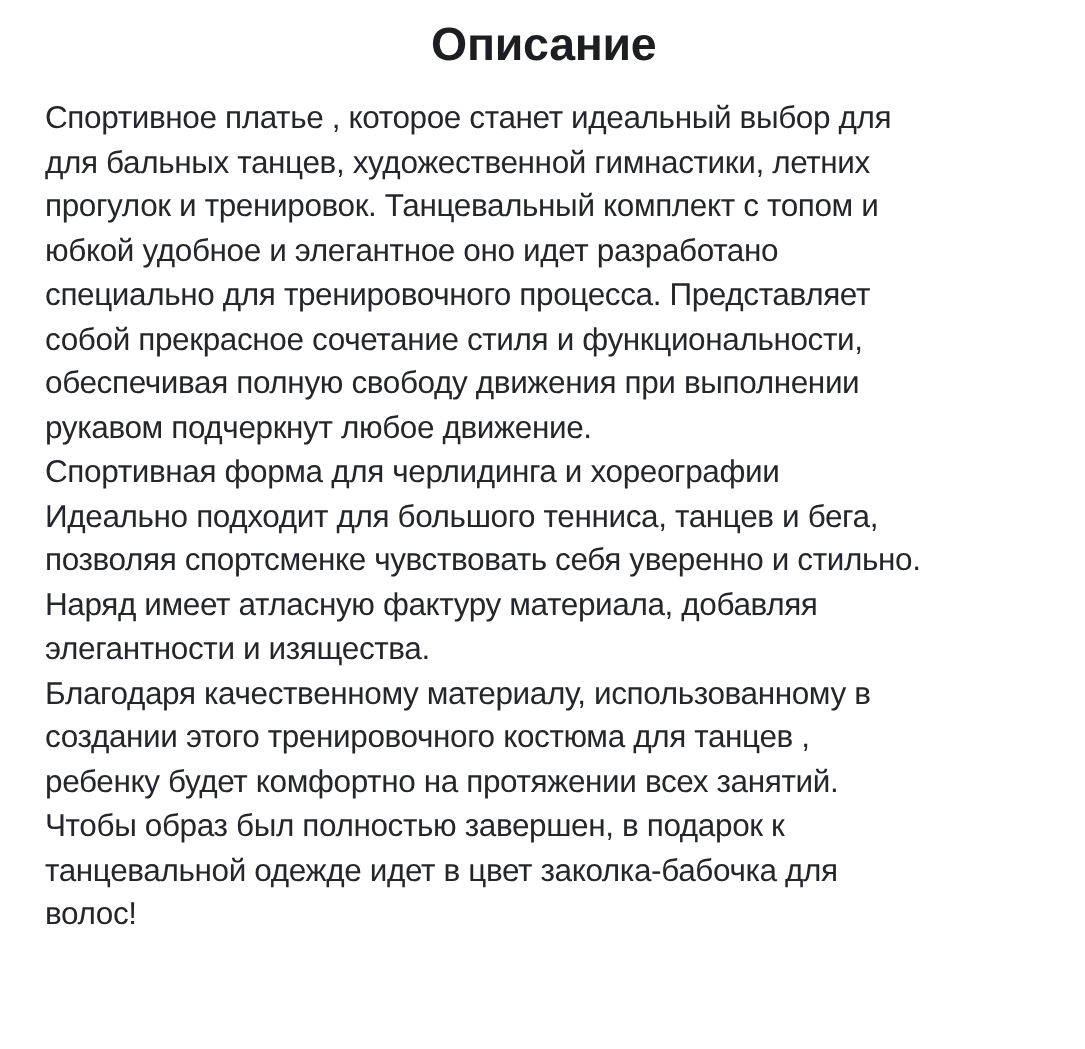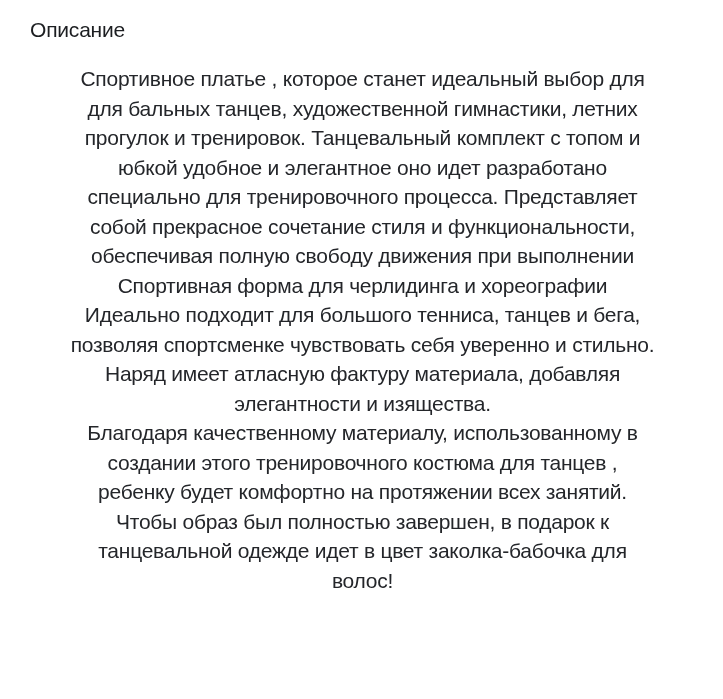--- a/index.html
+++ b/index.html
@@ -10,29 +10,29 @@
     overflow: hidden;
     font-family: "Liberation Sans", "DejaVu Sans", sans-serif;
   }
   .page {
     width: 723px;
     height: 699px;
     padding: 14px 28px 0 30px;
     background: #ffffff;
   }
   .title {
-    font-size: 21px;
+    font-size: 31px;
     line-height: 32px;
-    font-weight: 400;
+    font-weight: 700;
     color: #1c1e21;
     letter-spacing: -0.2px;
+    text-align: center;
   }
   .description {
     margin-top: 18px;
-    text-align: center;
   }
   .description .line {
     font-size: 21px;
     line-height: 29.5px;
     font-weight: 400;
     color: #24262a;
     letter-spacing: -0.25px;
     white-space: nowrap;
   }
 </style>
@@ -43,20 +43,21 @@
   <h1 class="title">Описание</h1>
 
   <div class="description">
       <div class="line">Спортивное платье , которое станет идеальный выбор для</div>
       <div class="line">для бальных танцев, художественной гимнастики, летних</div>
       <div class="line">прогулок и тренировок. Танцевальный комплект с топом и</div>
       <div class="line">юбкой удобное и элегантное оно идет разработано</div>
       <div class="line">специально для тренировочного процесса. Представляет</div>
       <div class="line">собой прекрасное сочетание стиля и функциональности,</div>
       <div class="line">обеспечивая полную свободу движения при выполнении</div>
+      <div class="line">рукавом подчеркнут любое движение.</div>
       <div class="line">Спортивная форма для черлидинга и хореографии</div>
       <div class="line">Идеально подходит для большого тенниса, танцев и бега,</div>
       <div class="line">позволяя спортсменке чувствовать себя уверенно и стильно.</div>
       <div class="line">Наряд имеет атласную фактуру материала, добавляя</div>
       <div class="line">элегантности и изящества.</div>
       <div class="line">Благодаря качественному материалу, использованному в</div>
       <div class="line">создании этого тренировочного костюма для танцев ,</div>
       <div class="line">ребенку будет комфортно на протяжении всех занятий.</div>
       <div class="line">Чтобы образ был полностью завершен, в подарок к</div>
       <div class="line">танцевальной одежде идет в цвет заколка-бабочка для</div>

